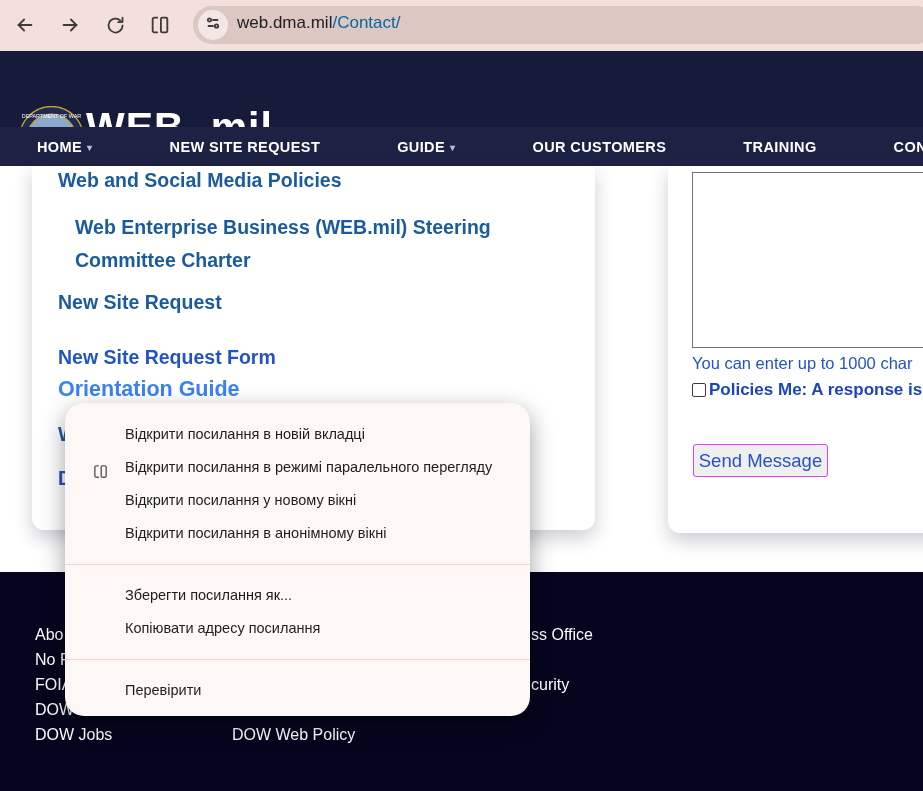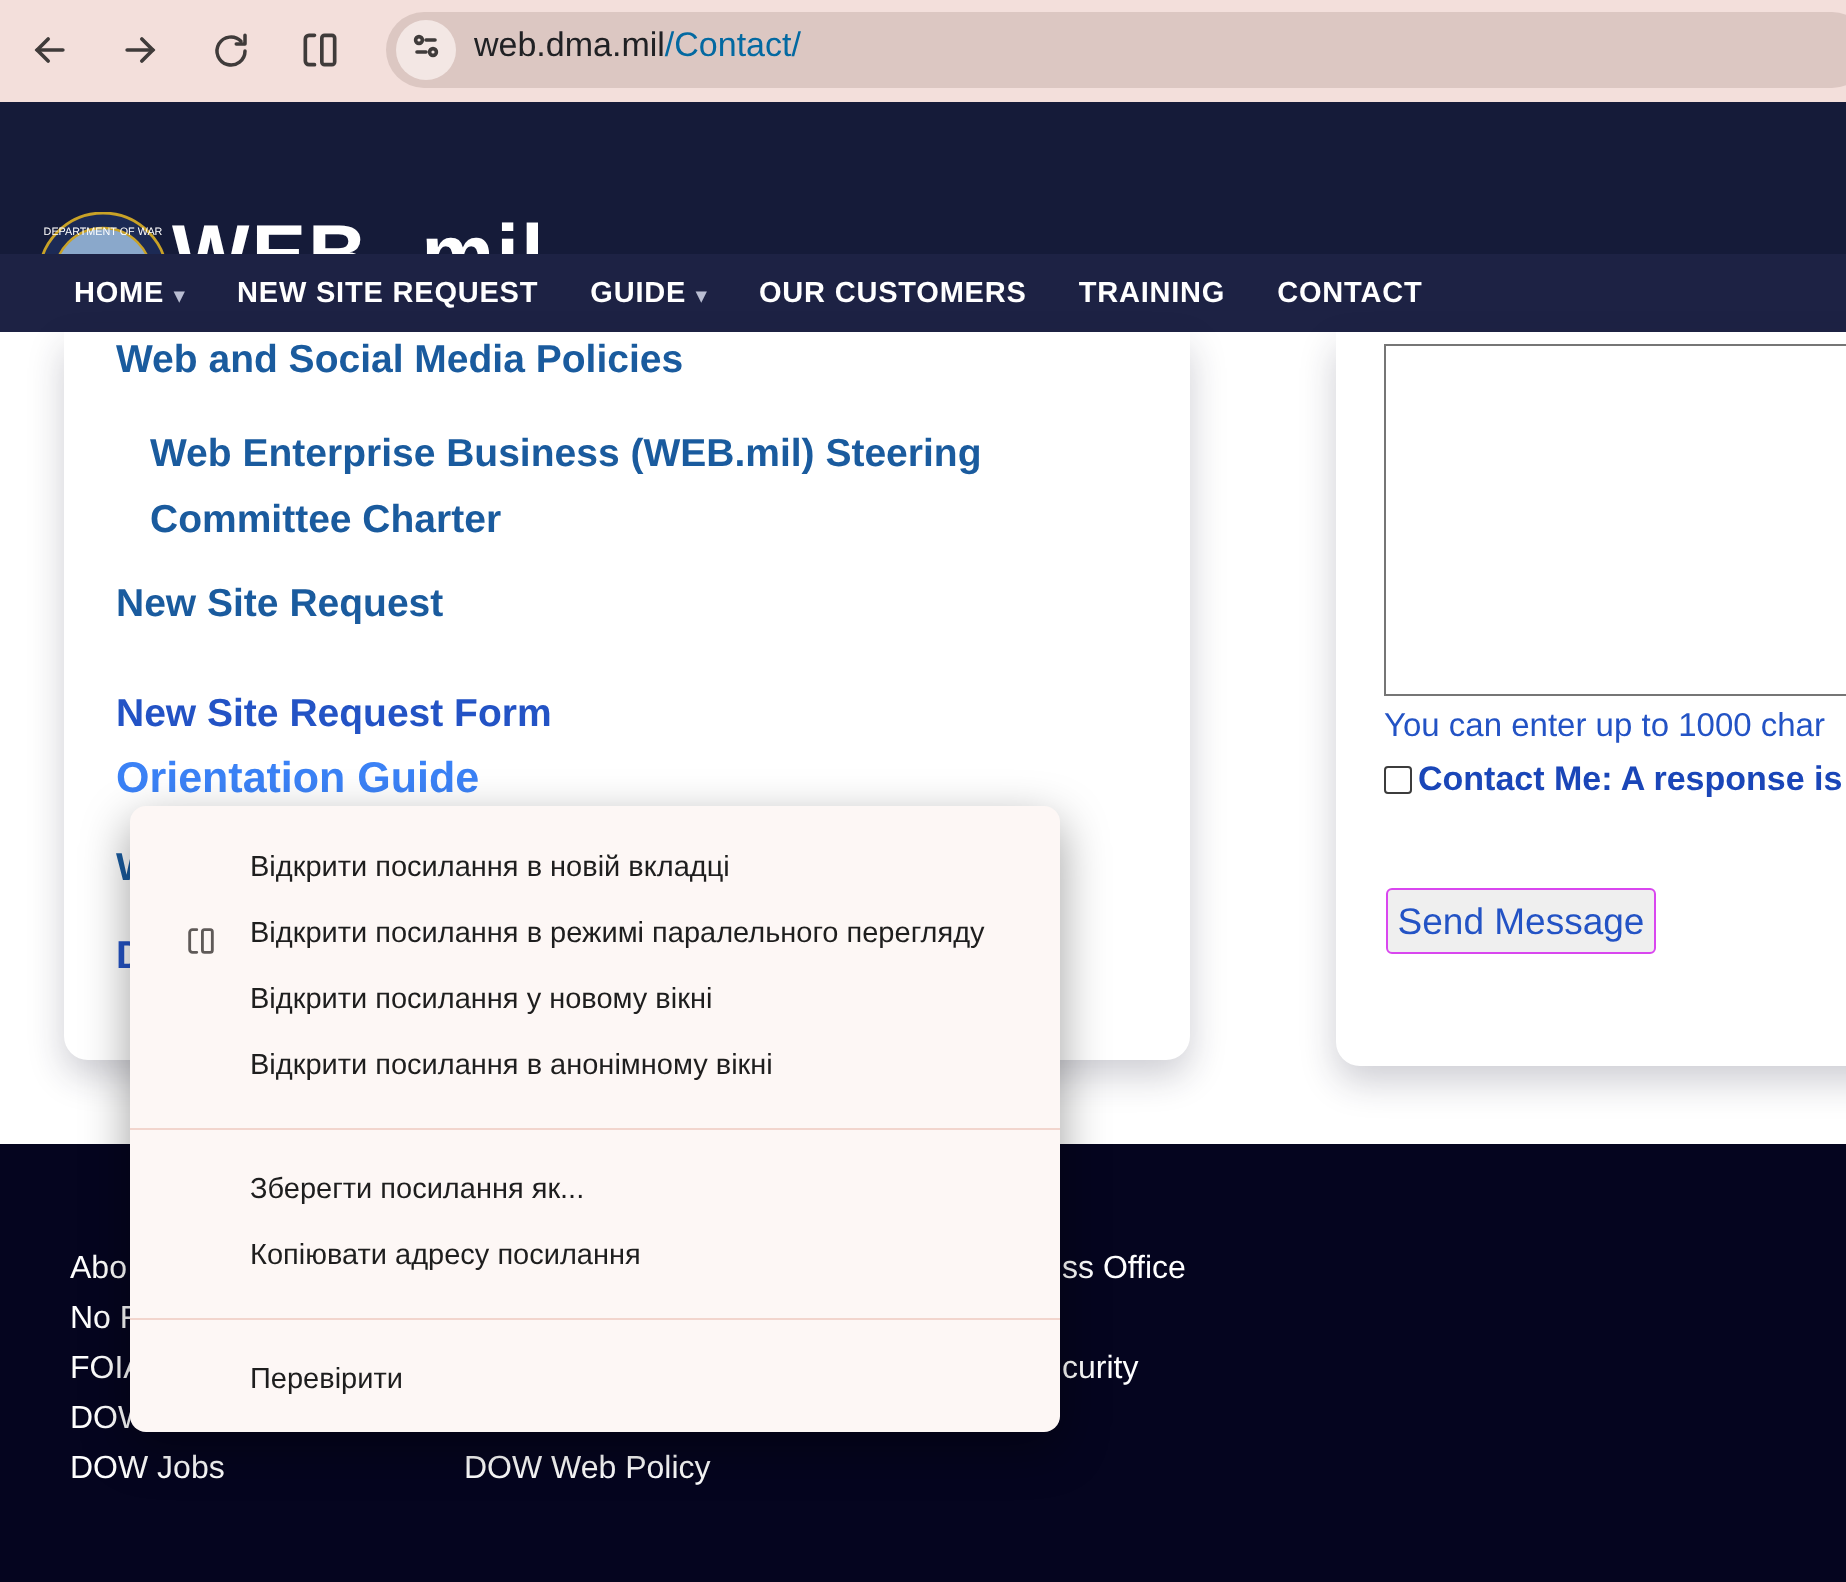--- a/index.html
+++ b/index.html
@@ -17,21 +17,21 @@
   .url .path { color:#0369a1; }
 
   
   .site-header { position:absolute; left:0; top:51px; width:923px; height:76px; background:#151b39; }
   .seal { position:absolute; left:19px; top:55px; width:65px; height:65px; }
   .brand { position:absolute; left:86px; top:56px; display:flex; align-items:flex-start; color:#fff; font-weight:800; font-size:41px; letter-spacing:1px; line-height:1; }
   .brand .cursor-ico { margin:14px 1px 0 1px; }
   .tagline { position:absolute; left:89px; top:97px; color:#fff; font-weight:700; font-size:17px; letter-spacing:.3px; }
 
   
-  .nav { position:absolute; left:0; top:127px; width:923px; height:39px; background:#1d2244; display:flex; align-items:center; padding-left:37px; gap:26px; }
+  .nav { position:absolute; left:0; top:127px; width:923px; height:39px; background:#1d2244; display:flex; align-items:center; padding-left:37px; gap:77px; }
   .nav-item { color:#fff; font-weight:700; font-size:14.5px; letter-spacing:.4px; white-space:nowrap; display:flex; align-items:center; gap:5px; }
   .chev { font-size:10px; color:#b9bdd2; transform:translateY(1px); }
 
   
   .main-bg { position:absolute; left:0; top:166px; width:923px; height:406px; background:#fff; }
   .card { position:absolute; background:#fff; box-shadow:0 8px 18px rgba(30,30,60,.22); }
   .card-left { left:32px; top:166px; width:563px; height:364px; border-radius:0 0 12px 12px; }
   .card-right { left:668px; top:166px; width:277px; height:367px; border-radius:0 0 0 12px; }
 
   .doc-link { position:absolute; font-weight:700; font-size:19.5px; white-space:nowrap; }
@@ -43,21 +43,21 @@
   .contact-row { position:absolute; left:692px; top:380px; display:flex; align-items:flex-start; white-space:nowrap; }
   .cbx { width:14px; height:14px; border:1.6px solid #3c3c3c; border-radius:2px; background:#fff; margin:3px 3px 0 0; }
   .contact-label { color:#1a46b8; font-weight:700; font-size:17px; }
   .send-btn { position:absolute; left:693px; top:444px; width:135px; height:33px; background:#efefef; border:1px solid #d946ef; border-radius:3px; color:#2353c5; font-size:18.5px; font-family:"Liberation Sans",sans-serif; display:flex; align-items:center; justify-content:center; }
 
   
   .footer { position:absolute; left:0; top:572px; width:923px; height:219px; background:#05051f; }
   .f-link { position:absolute; color:#fff; font-size:16px; white-space:nowrap; }
 
   
-  .ctx-menu { position:absolute; left:65px; top:403px; width:465px; height:313px; background:#fdf7f5; border-radius:8px; box-shadow:0 8px 24px rgba(0,0,0,.38); padding-top:15px; z-index:50; }
+  .ctx-menu { position:absolute; left:65px; top:403px; width:465px; height:313px; background:#fdf7f5; border-radius:19px; box-shadow:0 8px 24px rgba(0,0,0,.38); padding-top:15px; z-index:50; }
   .ctx-item { position:relative; height:33px; line-height:33px; padding-left:60px; font-size:14.5px; color:#1e1e1e; white-space:nowrap; }
   .ctx-item .item-ico { position:absolute; left:27px; top:8px; }
   .ctx-sep { height:1px; background:#f2d5cd; margin:14px 0; }
 </style>
 </head>
 <body>
 
 <div id="page">
 
   <div class="toolbar">
@@ -169,21 +169,21 @@
   <a class="doc-link c-steel" style="left:58px; top:291px;">New Site Request</a>
   <a class="doc-link c-royal" style="left:58px; top:336px;margin-top:10px;">New Site Request Form</a>
   <a class="doc-link c-red" style="left:58px; top:377px; font-size:21.5px;">Orientation Guide</a>
   <a class="doc-link c-steel" style="left:58px; top:423px;">W</a>
   <a class="doc-link c-royal" style="left:58px; top:467px;">D</a>
 
   <textarea class="msg-textarea" style=""></textarea>
   <div class="msg-caption">You can enter up to 1000 char</div>
   <div class="contact-row">
     <span class="cbx"></span>
-    <span class="contact-label">Contact Me: A response is</span>
+    <span class="contact-label">Policies Me: A response is</span>
   </div>
   <button class="send-btn">Send Message</button>
 
   <div class="footer">
     <a class="f-link" style="left:35px; top:54px;">Abo</a>
     <a class="f-link" style="left:35px; top:79px;">No F</a>
     <a class="f-link" style="left:35px; top:104px;">FOIA</a>
     <a class="f-link" style="left:35px; top:129px;">DOW</a>
     <a class="f-link" style="left:35px; top:154px;">DOW Jobs</a>
     <a class="f-link" style="left:232px; top:154px;">DOW Web Policy</a>

